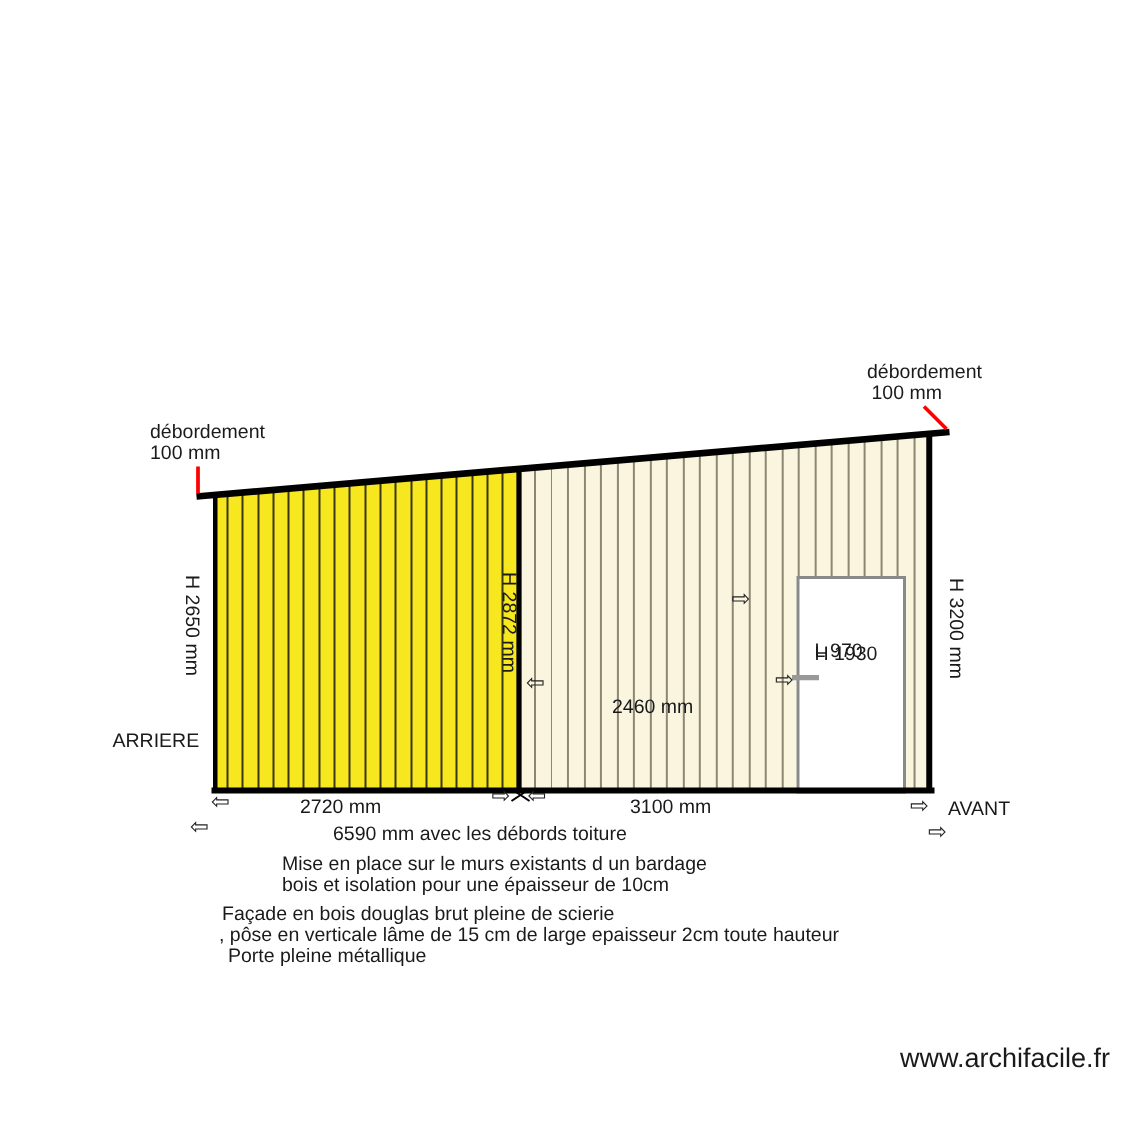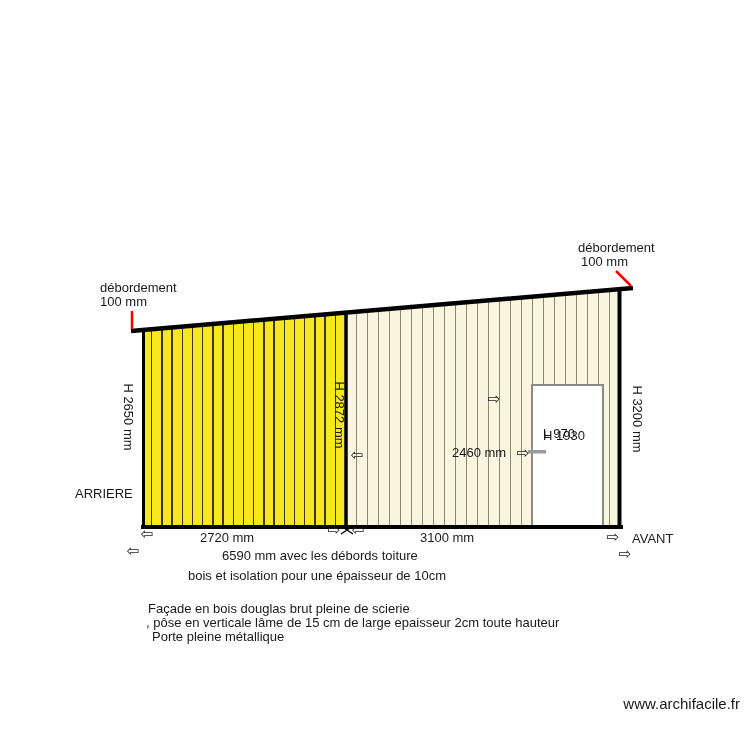--- a/index.html
+++ b/index.html
@@ -29,21 +29,21 @@
                #faf5df;
     background-color:#faf5df;
     clip-path:polygon(0 25px,100% 1px,100% 100%,0 100%);
   }
   .door{
     position:absolute;left:531px;top:384px;width:69px;height:141px;
     background:#ffffff;border:2px solid #8a8a8a;
   }
   svg.overlay{position:absolute;left:0;top:0;}
   .notes div{white-space:nowrap;}
-  .footer{position:absolute;left:600px;top:695px;width:140px;text-align:right;font-size:15px;}
+  .footer{position:absolute;left:600px;top:695px;width:140px;text-align:right;font-size:18px;}
 </style>
 </head>
 <body>
 
 <div class="panel panel-left"></div>
 <div class="panel panel-right"></div>
 
 <div class="door"></div>
 
 <svg class="overlay" width="750" height="750" viewBox="0 0 750 750">
@@ -70,36 +70,37 @@
 <div class="lbl rot" style="left:90px;top:410px;">H 2650 mm</div>
 <div class="lbl rot" style="left:301px;top:408px;">H 2872 mm</div>
 <div class="lbl rot" style="left:599px;top:412px;">H 3200 mm</div>
 
 <div class="lbl" style="left:75px;top:487px;">ARRIERE</div>
 <div class="lbl" style="left:632px;top:491px;margin-top:41px;">AVANT</div>
 
 <div class="lbl" style="left:543px;top:429px;">H 1930</div>
 <div class="lbl" style="left:543px;top:427px;">L 970</div>
 
-<div class="lbl" style="left:408px;top:446px;margin-left:44px;">2460 mm</div>
+<div class="lbl" style="left:408px;top:464px;">2460 mm</div>
 <div class="lbl ctr" style="left:200px;top:531px;width:100px;">2720 mm</div>
 <div class="lbl ctr" style="left:420px;top:531px;width:100px;">3100 mm</div>
 <div class="lbl ctr" style="left:222px;top:549px;width:300px;">6590 mm avec les débords toiture</div>
 
 <span class="arrow" style="left:349px;top:448px;">⇦</span>
 <span class="arrow" style="left:515px;top:446px;">⇨</span>
 <span class="arrow" style="left:486px;top:392px;">⇨</span>
 <span class="arrow" style="left:139px;top:527px;">⇦</span>
 <span class="arrow" style="left:326px;top:523px;">⇨</span>
 <span class="arrow" style="left:350px;top:523px;">⇦</span>
 <span class="arrow" style="left:605px;top:530px;">⇨</span>
 <span class="arrow" style="left:125px;top:544px;">⇦</span>
 <span class="arrow" style="left:617px;top:547px;">⇨</span>
 
 <div class="lbl notes" style="left:188px;top:569px;">
+  <div>Mise en place sur le murs existants d un bardage</div>
   <div>bois et isolation pour une épaisseur de 10cm</div>
 </div>
 <div class="lbl notes" style="left:146px;top:602px;">
   <div style="padding-left:2px;">Façade en bois douglas brut pleine de scierie</div>
   <div>, pôse en verticale lâme de 15 cm de large epaisseur 2cm toute hauteur</div>
   <div style="padding-left:6px;">Porte pleine métallique</div>
 </div>
 
 <div class="footer">www.archifacile.fr</div>
 

